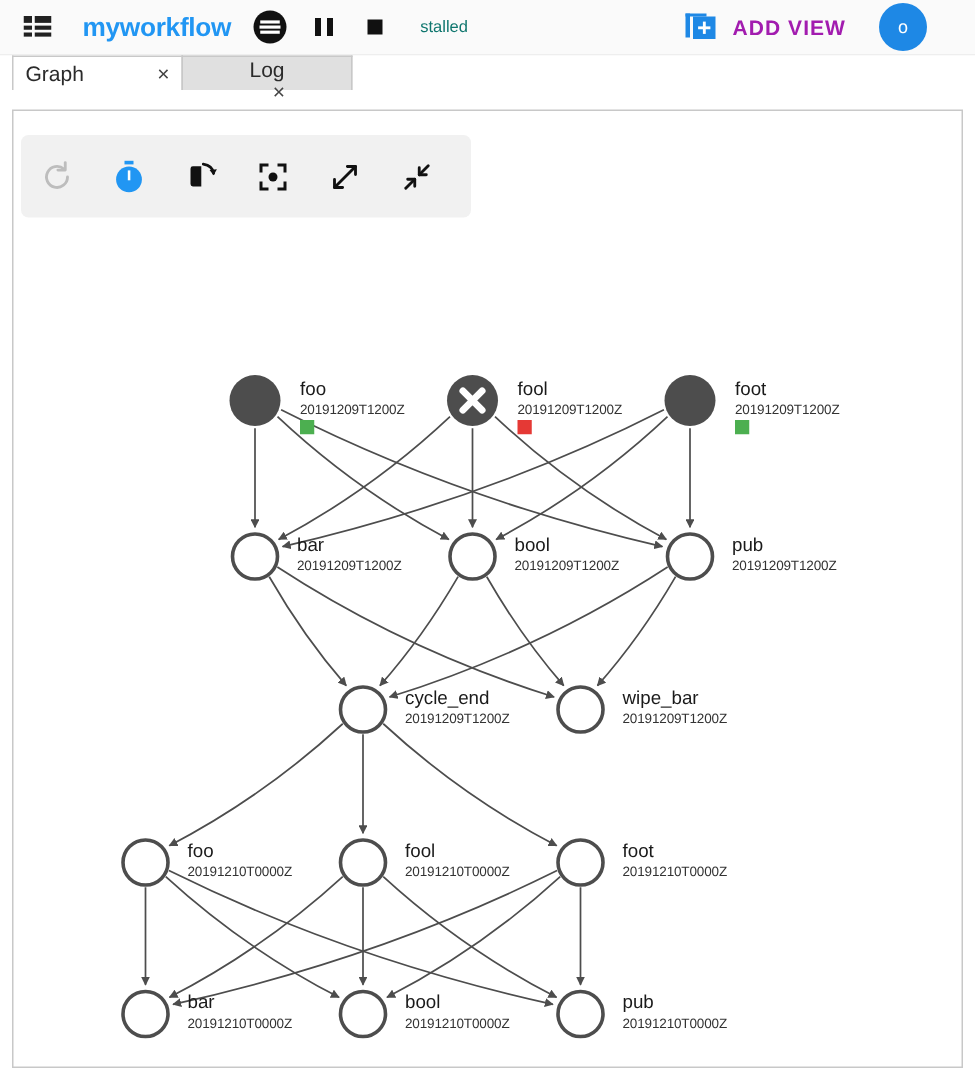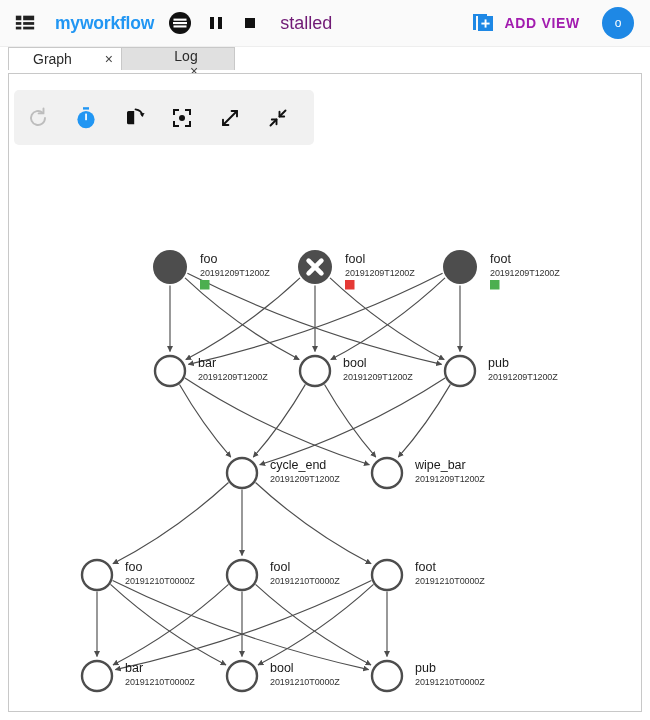--- a/index.html
+++ b/index.html
@@ -5,41 +5,41 @@
   * { box-sizing: border-box; margin: 0; padding: 0; }
   html, body {
     width: 650px; height: 720px;
     background: #ffffff;
     font-family: "Liberation Sans", sans-serif;
     overflow: hidden;
   }
 
   
   #app-header {
-    height: 47px;
+    height: 37px;
     background: #fafafa;
     display: flex;
     align-items: center;
-    padding: 0 16px 0 14px;
+    padding: 0 32px 0 14px;
     border-bottom: 1px solid #eeeeee;
   }
   #menu-icon { width: 22px; height: 22px; display: block; flex: 0 0 auto; cursor: pointer; }
   #app-title {
     color: #2196f3;
     font-size: 17.5px;
     font-weight: bold;
     margin-left: 19px;
     letter-spacing: -0.2px;
     white-space: nowrap;
   }
   .hdr-ctrl { margin-left: 14px; flex: 0 0 auto; cursor: pointer; display: block; }
   #status-text {
     margin-left: 20px;
-    color: #701a75;
-    font-size: 18px;
+    color: #0f766e;
+    font-size: 11px;
     white-space: nowrap;
   }
   #hdr-spacer { flex: 1 1 auto; }
   #add-view-btn {
     display: flex; align-items: center;
     cursor: pointer;
     color: #a21caf;
   }
   #add-view-label {
     font-size: 14px;
@@ -65,21 +65,21 @@
     height: 23px;
     display: flex;
     align-items: flex-end;
     padding-left: 8px;
     background: #ffffff;
     position: relative;
   }
   .tab {
     height: 23px;
     display: flex; align-items: center;
-    padding: 0 8px 0 24px;
+    padding: 0 8px 0 8px;
     font-size: 14px;
     color: #2b2b2b;
     border: 1px solid #c8c8c8;
     border-bottom: none;
     cursor: pointer;
     min-width: 114px;
     justify-content: space-between;
   }
   .tab.active { background: #ffffff; }
   .tab.inactive { background: #e0e0e0; margin-left: -1px; flex-direction: column; }

